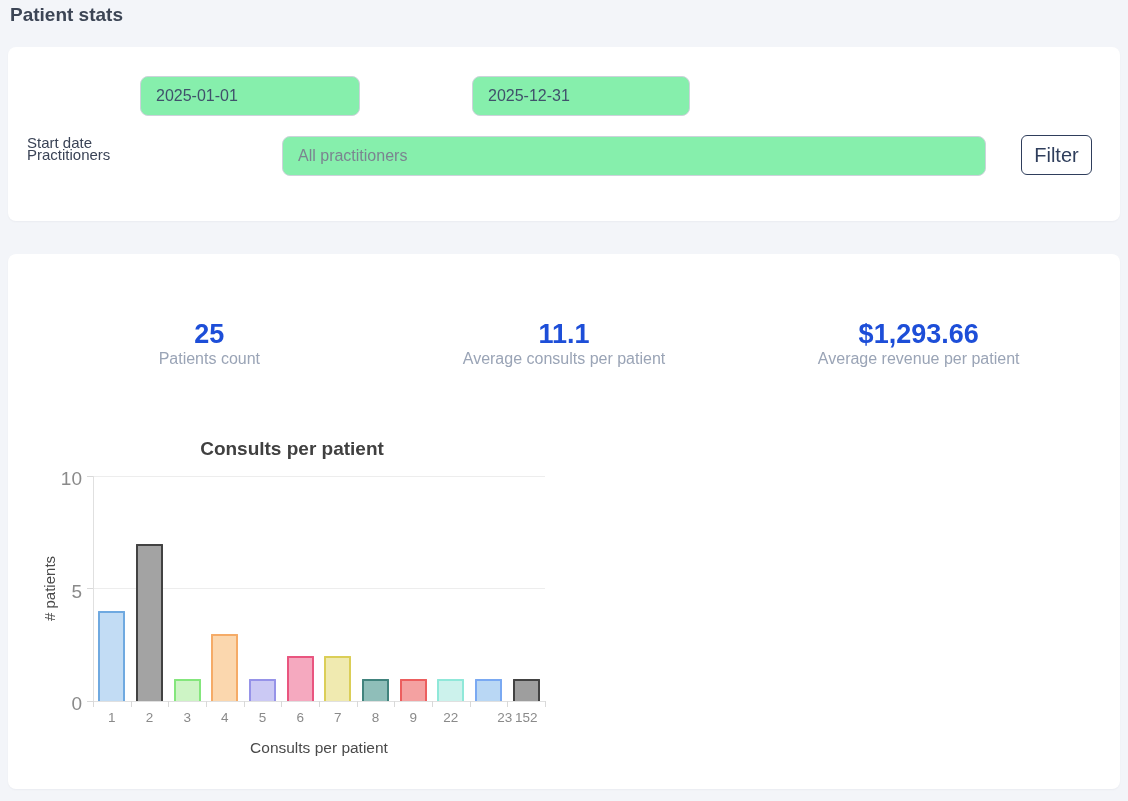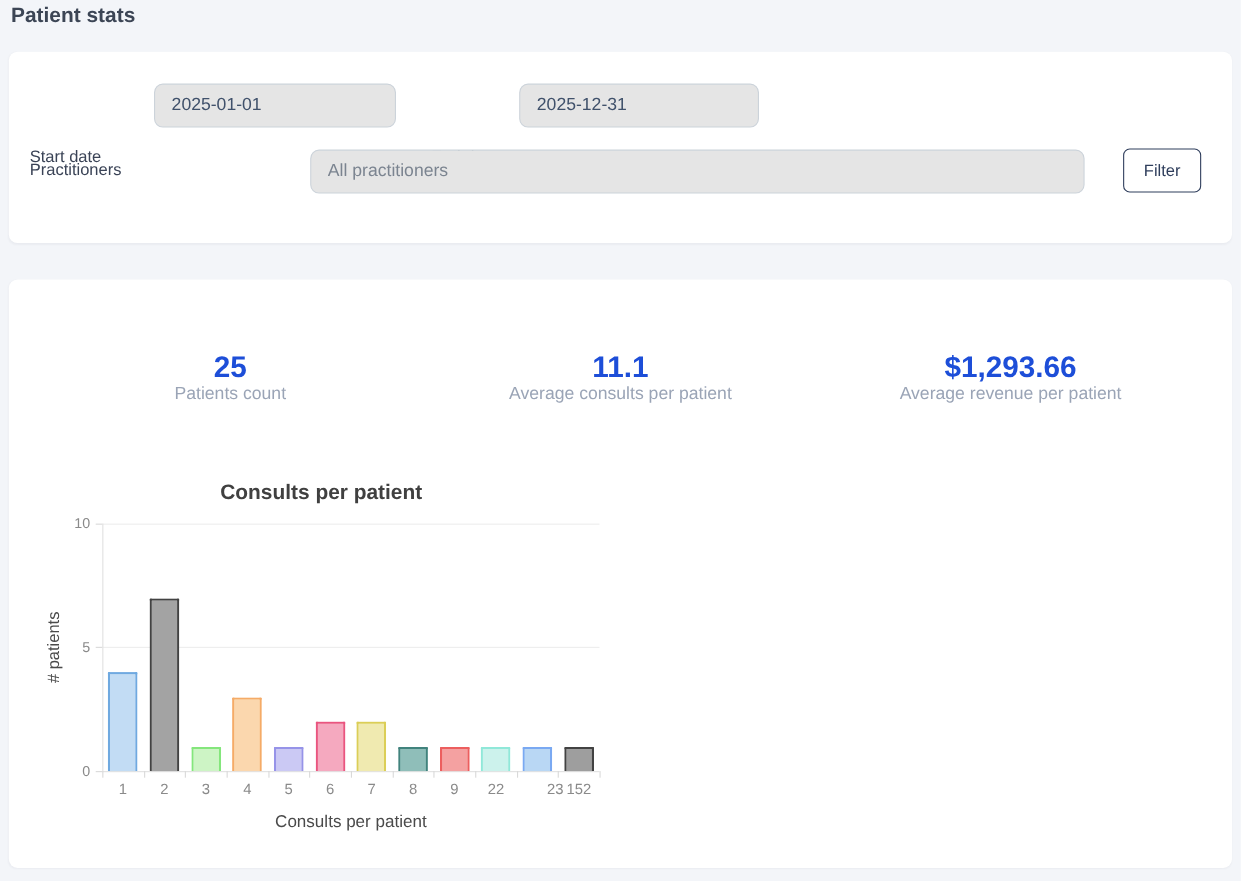--- a/index.html
+++ b/index.html
@@ -31,39 +31,39 @@
   .field-label {
     position: absolute;
     font-size: 15px;
     color: #3a4356;
     line-height: 16px;
   }
   .text-input {
     position: absolute;
     border: 1px solid #ccd3da;
     border-radius: 8px;
-    background: #e5e5e5;
+    background: #86efac;
     font-family: "Liberation Sans", sans-serif;
     font-size: 16px;
     color: #40516b;
     padding: 0 15px;
     outline: none;
   }
   .text-input::placeholder { color: #7b8490; opacity: 1; }
 
   .filter-btn {
     position: absolute;
     left: 1013px; top: 88px;
     width: 71px; height: 40px;
     background: #fff;
     border: 1px solid #2f3e5c;
     border-radius: 6px;
     color: #2f3e5c;
     font-family: "Liberation Sans", sans-serif;
-    font-size: 15px;
+    font-size: 20px;
     cursor: pointer;
   }
 
   .stats-row {
     position: absolute;
     left: 24px; right: 24px; top: 64px;
     display: flex;
   }
   .stat-col { flex: 1; text-align: center; }
   .stat-value {
@@ -106,21 +106,21 @@
     text-align: center;
     font-size: 15.5px;
     color: #4a4a4a;
   }
   .gridline { position: absolute; height: 1px; background: #ededed; }
   .axis-line { position: absolute; background: #e0e0e0; }
   .tickmark  { position: absolute; background: #d9d9d9; }
   .y-tick-label {
     position: absolute;
     text-align: right;
-    font-size: 13px;
+    font-size: 19px;
     color: #8a8a8a;
   }
   .x-tick-label {
     position: absolute;
     text-align: center;
     font-size: 13.5px;
     color: #8a8a8a;
   }
   .bar {
     position: absolute;

